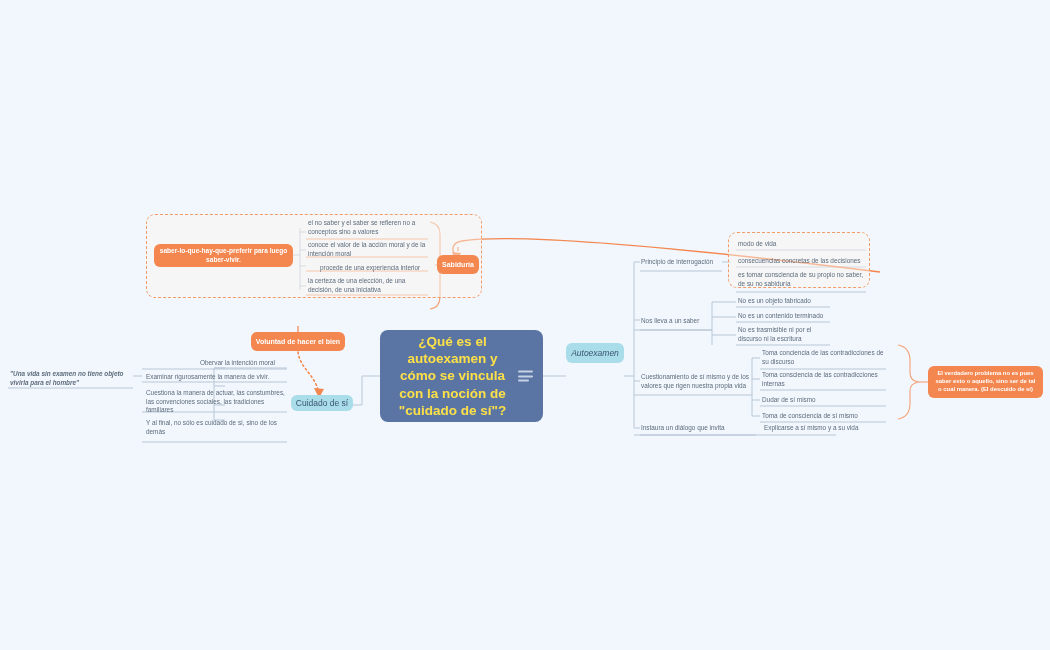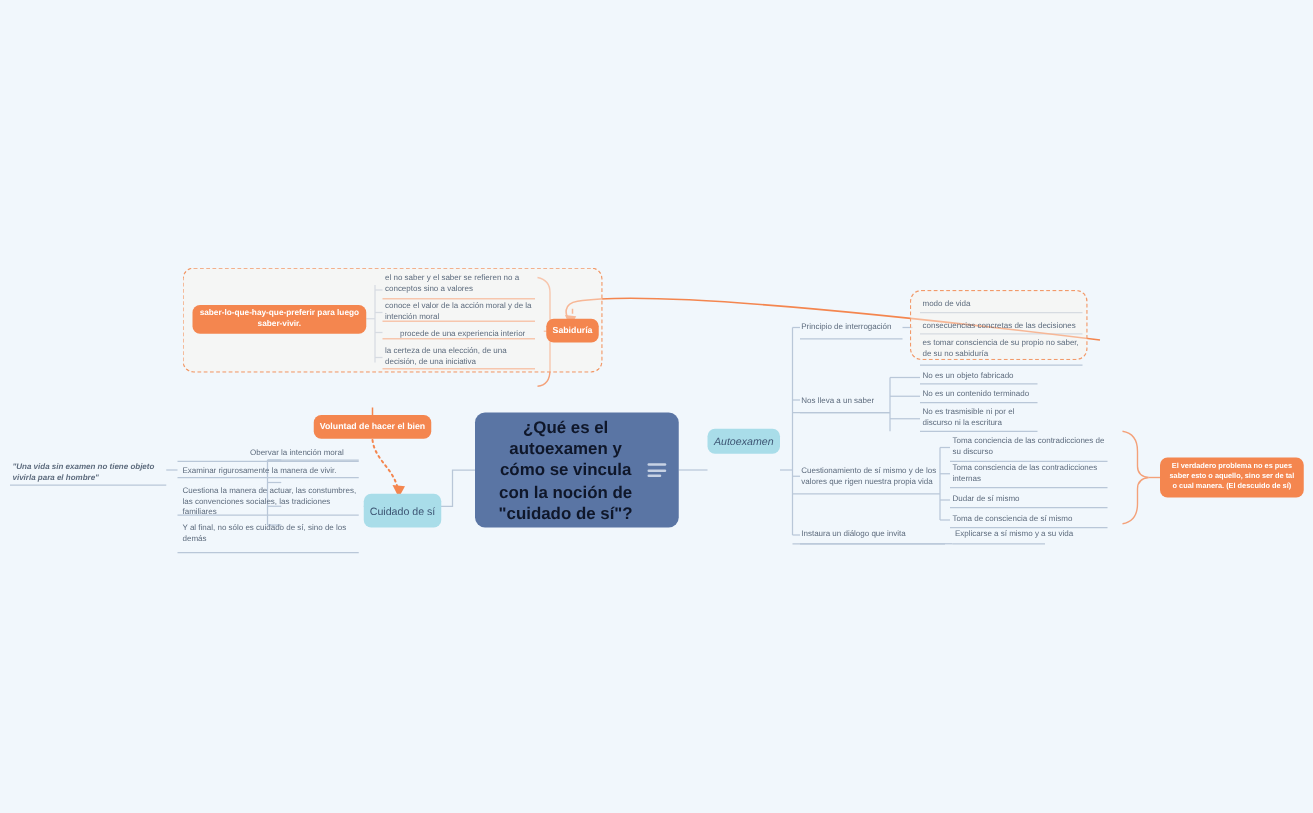--- a/index.html
+++ b/index.html
@@ -38,21 +38,21 @@
     position: absolute;
     color: #5d6b7d;
     line-height: 1.33;
   }
 
   
   #central {
     left: 380px; top: 330px; width: 163px; height: 92px;
     background: #5a75a4;
     border-radius: 8px;
-    color: #0f172a;
+    color: #fde047;
     font-size: 13.5px;
     font-weight: bold;
     line-height: 1.28;
     display: flex; align-items: center; justify-content: center;
     text-align: center;
     padding: 6px 26px 6px 8px;
   }
   #central-note {
     position: absolute; right: 10px; top: 50%;
     transform: translateY(-50%);
@@ -191,21 +191,21 @@
       <i></i>
         <i></i>
         <i></i>
     </span>
   </div>
 
   <div class="node blue-pill" style="left:566px; top:343px; width:58px; height:20px; font-size:8.5px;font-style:italic;">
     <span>Autoexamen</span>
   </div>
 
-  <div class="node blue-pill" style="left:291px; top:395px; width:62px; height:27px; font-size:8.5px;">
+  <div class="node blue-pill" style="left:291px; top:395px; width:62px; height:16px; font-size:8.5px;">
     <span>Cuidado de sí</span>
   </div>
 
   <div class="node orange-pill" style="left:251px; top:332px; width:94px; height:19px; font-size:7px;">
     <span>Voluntad de hacer el bien</span>
   </div>
 
   <div class="node orange-pill" style="left:437px; top:255px; width:42px; height:19px; font-size:7px;">
     <span>Sabiduría</span>
   </div>

